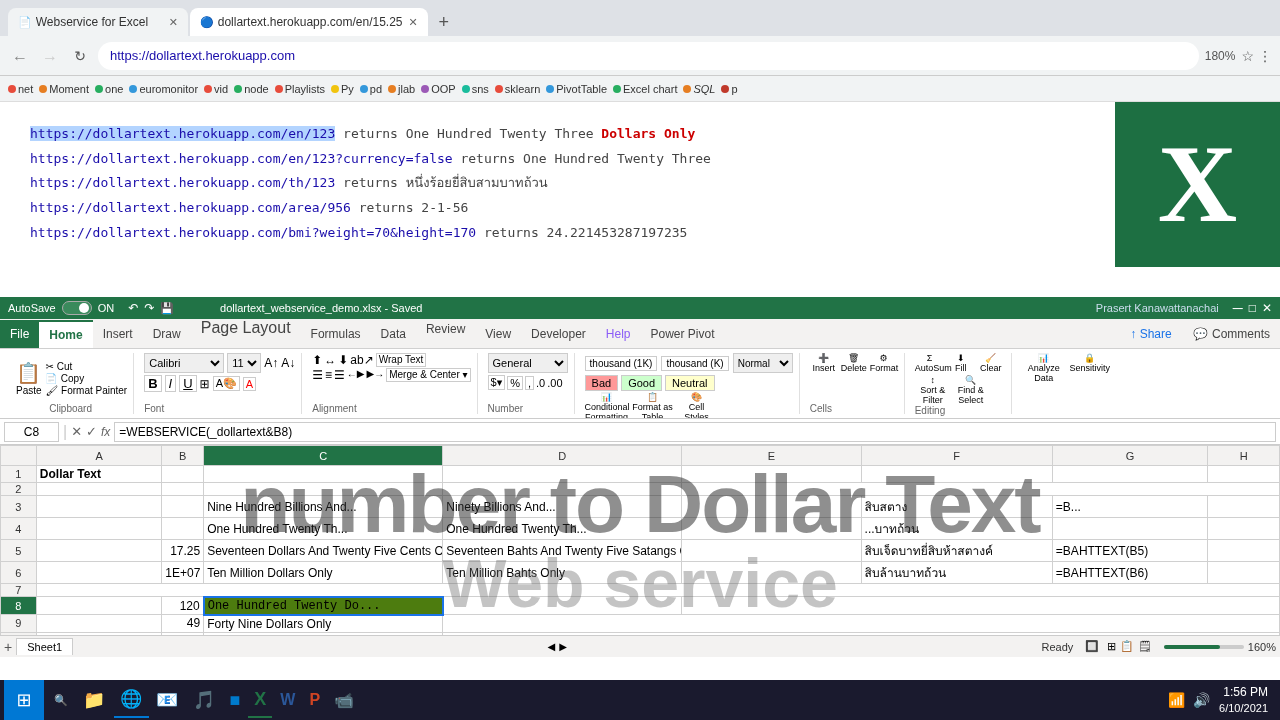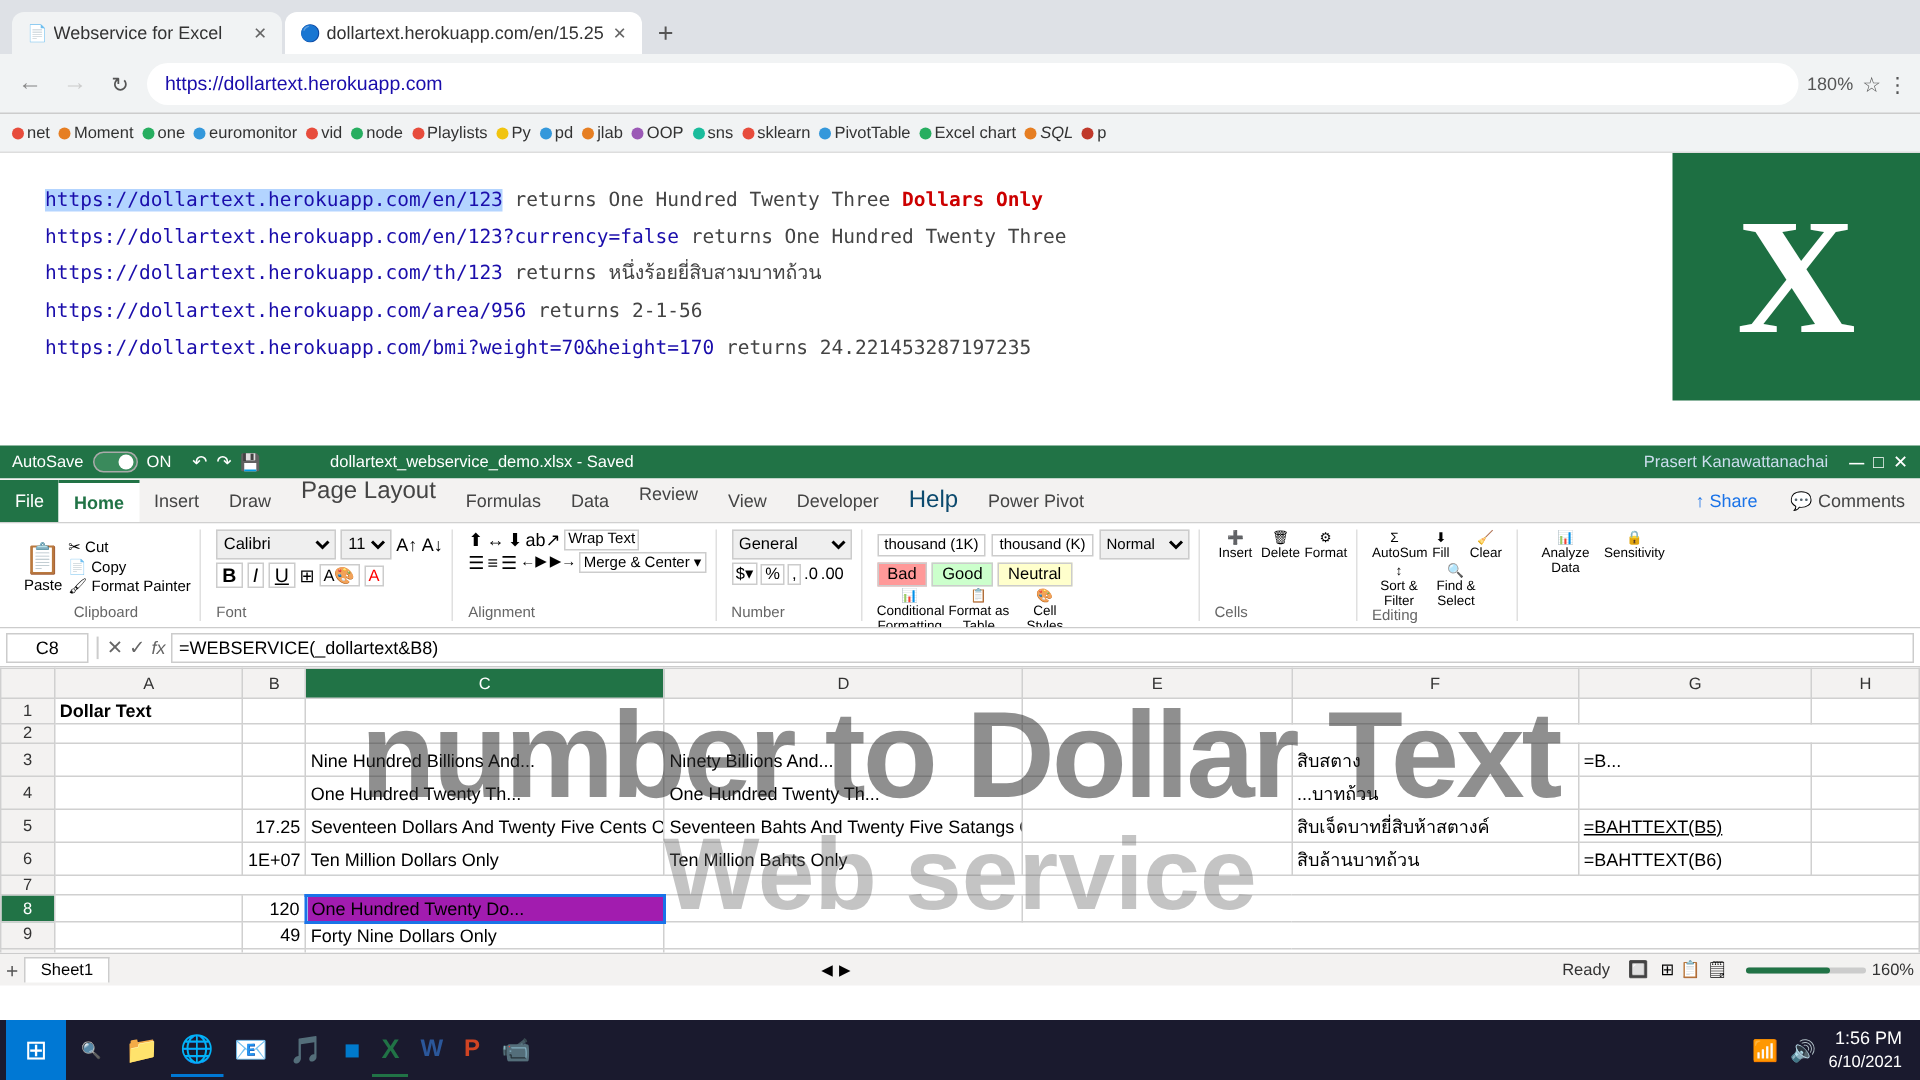--- a/index.html
+++ b/index.html
@@ -115,21 +115,21 @@
     <div style="padding:4px 10px;font-size:12px;cursor:pointer;color:#fff;background:#217346;height:28px;display:flex;align-items:center;">File</div>
     <div style="padding:4px 10px;font-size:12px;cursor:pointer;color:#217346;background:#fff;border-top:2px solid #217346;height:28px;display:flex;align-items:center;font-weight:600;">Home</div>
     <div style="padding:4px 10px;font-size:12px;cursor:pointer;color:#444;height:28px;display:flex;align-items:center;">Insert</div>
     <div style="padding:4px 10px;font-size:12px;cursor:pointer;color:#444;height:28px;display:flex;align-items:center;">Draw</div>
     <div style="padding:4px 10px;font-size:16px;cursor:pointer;color:#444;height:41px;display:flex;align-items:center;">Page Layout</div>
     <div style="padding:4px 10px;font-size:12px;cursor:pointer;color:#444;height:28px;display:flex;align-items:center;">Formulas</div>
     <div style="padding:4px 10px;font-size:12px;cursor:pointer;color:#444;height:28px;display:flex;align-items:center;">Data</div>
     <div style="padding:4px 10px;font-size:12px;cursor:pointer;color:#444;height:39px;display:flex;align-items:center;">Review</div>
     <div style="padding:4px 10px;font-size:12px;cursor:pointer;color:#444;height:28px;display:flex;align-items:center;">View</div>
     <div style="padding:4px 10px;font-size:12px;cursor:pointer;color:#444;height:28px;display:flex;align-items:center;">Developer</div>
-    <div style="padding:4px 10px;font-size:16px;cursor:pointer;color:#0c4a6e;height:28px;display:flex;align-items:center;">Help</div>
+    <div style="padding:4px 10px;font-size:12px;cursor:pointer;color:#8b5cf6;height:28px;display:flex;align-items:center;">Help</div>
     <div style="padding:4px 10px;font-size:12px;cursor:pointer;color:#444;height:28px;display:flex;align-items:center;">Power Pivot</div>
     <div style="margin-left:auto;padding:4px 12px;font-size:12px;cursor:pointer;color:#1a73e8;height:28px;display:flex;align-items:center;">↑ Share</div>
     <div style="padding:4px 10px;font-size:12px;cursor:pointer;color:#444;height:28px;display:flex;align-items:center;">💬 Comments</div>
   </div>
 
   <div style="background:#fff;padding:4px 8px;display:flex;gap:4px;align-items:stretch;height:70px;border-bottom:1px solid #ccc;overflow:hidden;">
 
     <div style="display:flex;flex-direction:column;align-items:center;border-right:1px solid #e0e0e0;padding:0 6px;min-width:60px;">
       <div style="display:flex;gap:2px;align-items:center;flex:1;">
         <div style="display:flex;flex-direction:column;align-items:center;font-size:10px;cursor:pointer;padding:2px;">
@@ -327,21 +327,21 @@
         </tr>
 
         <tr>
           <td style="background:#f3f2f1;border:1px solid #d0d0d0;text-align:center;font-size:11px;color:#333;">5</td>
           <td style="border:1px solid #d0d0d0;padding:1px 3px;font-size:12px;"></td>
           <td style="border:1px solid #d0d0d0;padding:1px 3px;font-size:12px;text-align:right;">17.25</td>
           <td style="border:1px solid #d0d0d0;padding:1px 3px;font-size:12px;overflow:hidden;white-space:nowrap;">Seventeen Dollars And Twenty Five Cents Only</td>
           <td style="border:1px solid #d0d0d0;padding:1px 3px;font-size:12px;overflow:hidden;white-space:nowrap;">Seventeen Bahts And Twenty Five Satangs Only</td>
           <td style="border:1px solid #d0d0d0;padding:1px 3px;font-size:12px;"></td>
           <td style="border:1px solid #d0d0d0;padding:1px 3px;font-size:12px;">สิบเจ็ดบาทยี่สิบห้าสตางค์</td>
-          <td style="border:1px solid #d0d0d0;padding:1px 3px;font-size:12px;text-decoration:underline;">=BAHTTEXT(B5)</td>
+          <td style="border:1px solid #d0d0d0;padding:1px 3px;font-size:12px;">=BAHTTEXT(B5)</td>
           <td style="border:1px solid #d0d0d0;padding:1px 3px;font-size:12px;"></td>
         </tr>
 
         <tr>
           <td style="background:#f3f2f1;border:1px solid #d0d0d0;text-align:center;font-size:11px;color:#333;">6</td>
           <td style="border:1px solid #d0d0d0;padding:1px 3px;font-size:12px;"></td>
           <td style="border:1px solid #d0d0d0;padding:1px 3px;font-size:12px;text-align:right;">1E+07</td>
           <td style="border:1px solid #d0d0d0;padding:1px 3px;font-size:12px;overflow:hidden;white-space:nowrap;">Ten Million Dollars Only</td>
           <td style="border:1px solid #d0d0d0;padding:1px 3px;font-size:12px;overflow:hidden;white-space:nowrap;">Ten Million Bahts Only</td>
           <td style="border:1px solid #d0d0d0;padding:1px 3px;font-size:12px;"></td>
@@ -352,21 +352,21 @@
 
         <tr>
           <td style="background:#f3f2f1;border:1px solid #d0d0d0;text-align:center;font-size:11px;color:#333;">7</td>
           <td colspan="8" style="border:1px solid #d0d0d0;"></td>
         </tr>
 
         <tr>
           <td style="background:#217346;color:#fff;border:1px solid #d0d0d0;text-align:center;font-size:11px;">8</td>
           <td style="border:1px solid #d0d0d0;padding:1px 3px;font-size:12px;"></td>
           <td style="border:1px solid #d0d0d0;padding:1px 3px;font-size:12px;text-align:right;">120</td>
-          <td style="border:2px solid #1a73e8;padding:1px 3px;font-size:12px;background:#a21caf;overflow:hidden;white-space:nowrap;">One Hundred Twenty Do...</td>
+          <td style="border:2px solid #1a73e8;padding:1px 3px;font-size:12px;background:#4d7c0f;overflow:hidden;white-space:nowrap;font-family:Liberation Mono, monospace;">One Hundred Twenty Do...</td>
           <td style="border:1px solid #d0d0d0;padding:1px 3px;font-size:12px;"></td>
           <td colspan="4" style="border:1px solid #d0d0d0;"></td>
         </tr>
 
         <tr>
           <td style="background:#f3f2f1;border:1px solid #d0d0d0;text-align:center;font-size:11px;color:#333;">9</td>
           <td style="border:1px solid #d0d0d0;padding:1px 3px;font-size:12px;"></td>
           <td style="border:1px solid #d0d0d0;padding:1px 3px;font-size:12px;text-align:right;">49</td>
           <td style="border:1px solid #d0d0d0;padding:1px 3px;font-size:12px;overflow:hidden;white-space:nowrap;">Forty Nine Dollars Only</td>
           <td colspan="5" style="border:1px solid #d0d0d0;"></td>

